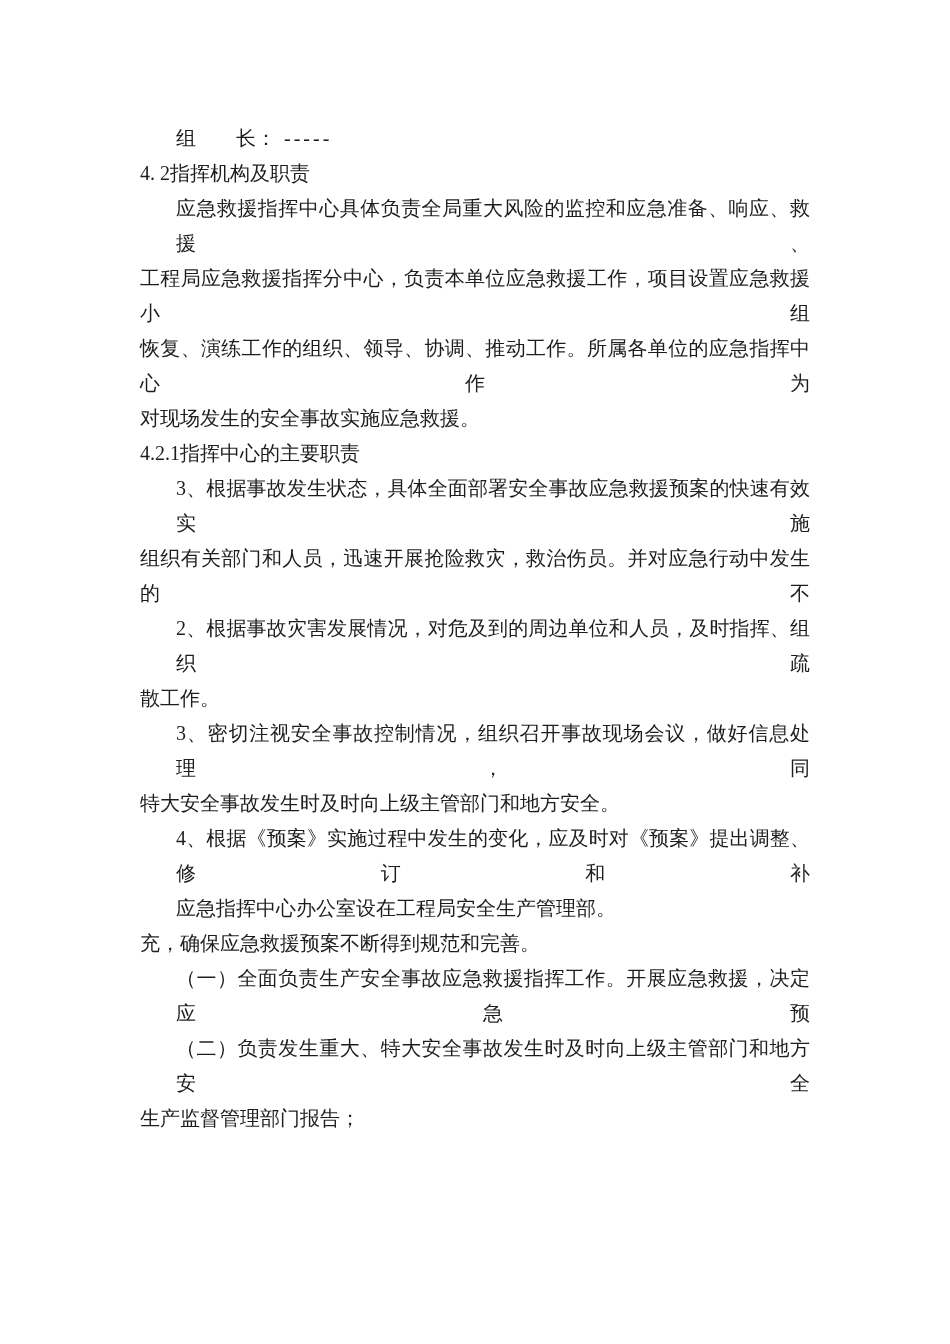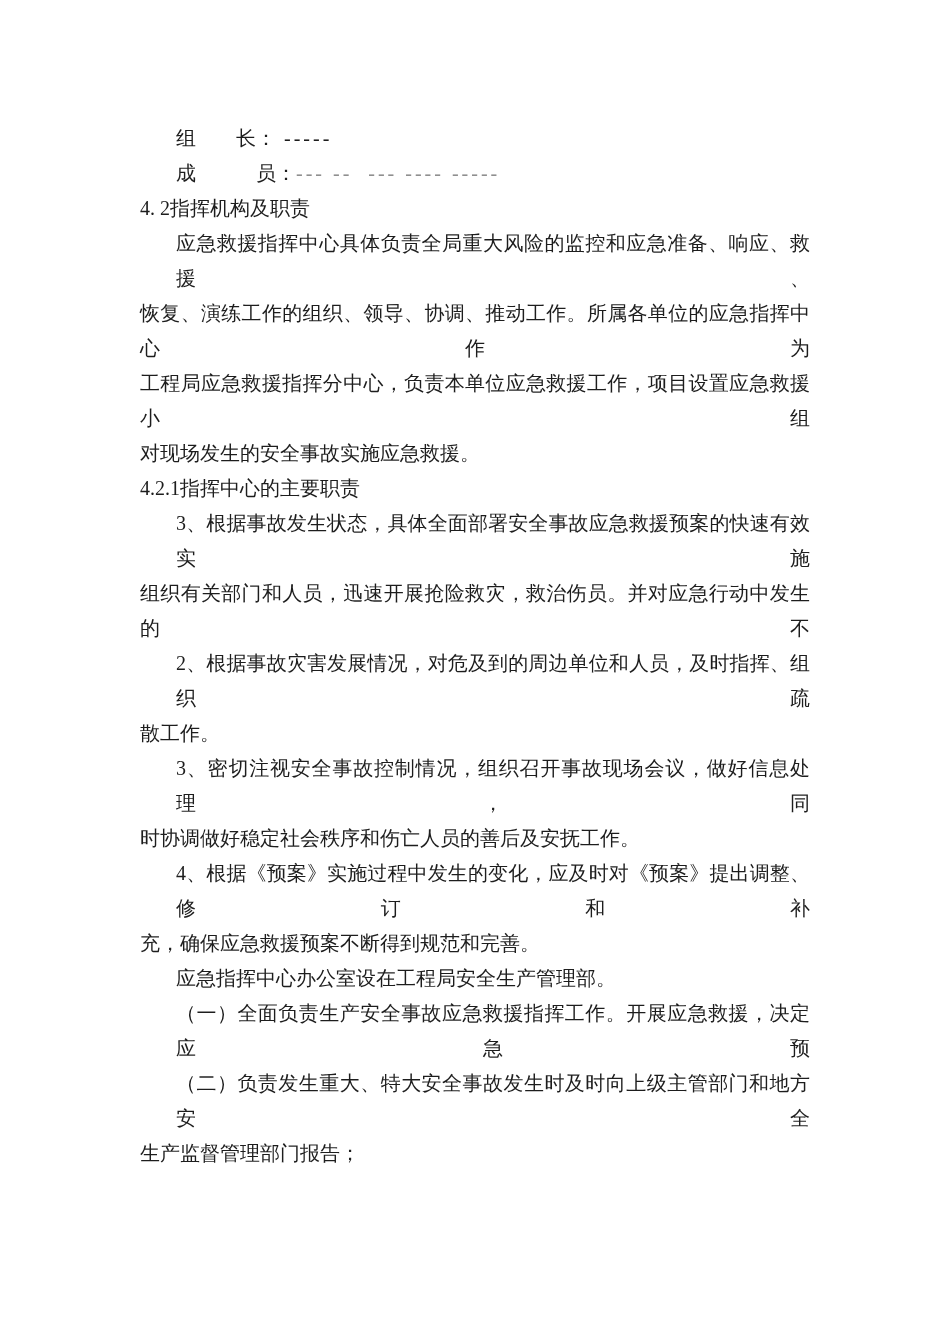--- a/index.html
+++ b/index.html
@@ -51,33 +51,32 @@
     color: #8f8f8f;
     letter-spacing: 3px;
   }
 </style>
 </head>
 <body>
 
 <div class="page">
   <div class="content">
       <div class="line indent"><span>组　　长：</span><span class="dash"> -----</span></div>
-      <div class="line indent"><span>成　　　员：</span><span class="dash-gray">--- --  --- ---- -----</span></div>
       <div class="line">4. 2指挥机构及职责</div>
       <div class="line indent fill">应急救援指挥中心具体负责全局重大风险的监控和应急准备、响应、救援、</div>
+      <div class="line fill">工程局应急救援指挥分中心，负责本单位应急救援工作，项目设置应急救援小组</div>
       <div class="line fill">恢复、演练工作的组织、领导、协调、推动工作。所属各单位的应急指挥中心作为</div>
-      <div class="line fill">工程局应急救援指挥分中心，负责本单位应急救援工作，项目设置应急救援小组</div>
       <div class="line">对现场发生的安全事故实施应急救援。</div>
       <div class="line">4.2.1指挥中心的主要职责</div>
       <div class="line indent fill">3、根据事故发生状态，具体全面部署安全事故应急救援预案的快速有效实施</div>
       <div class="line fill">组织有关部门和人员，迅速开展抢险救灾，救治伤员。并对应急行动中发生的不</div>
       <div class="line indent fill">2、根据事故灾害发展情况，对危及到的周边单位和人员，及时指挥、组织疏</div>
       <div class="line">散工作。</div>
       <div class="line indent fill">3、密切注视安全事故控制情况，组织召开事故现场会议，做好信息处理，同</div>
-      <div class="line">时协调做好稳定社会秩序和伤亡人员的善后及安抚工作。</div>
+      <div class="line">特大安全事故发生时及时向上级主管部门和地方安全。</div>
       <div class="line indent fill">4、根据《预案》实施过程中发生的变化，应及时对《预案》提出调整、修订和补</div>
+      <div class="line indent">应急指挥中心办公室设在工程局安全生产管理部。</div>
       <div class="line">充，确保应急救援预案不断得到规范和完善。</div>
-      <div class="line indent">应急指挥中心办公室设在工程局安全生产管理部。</div>
       <div class="line indent fill">（一）全面负责生产安全事故应急救援指挥工作。开展应急救援，决定应急预</div>
       <div class="line indent fill">（二）负责发生重大、特大安全事故发生时及时向上级主管部门和地方安全</div>
       <div class="line">生产监督管理部门报告；</div>
     </div>
 </div>
 
 </body></html>

